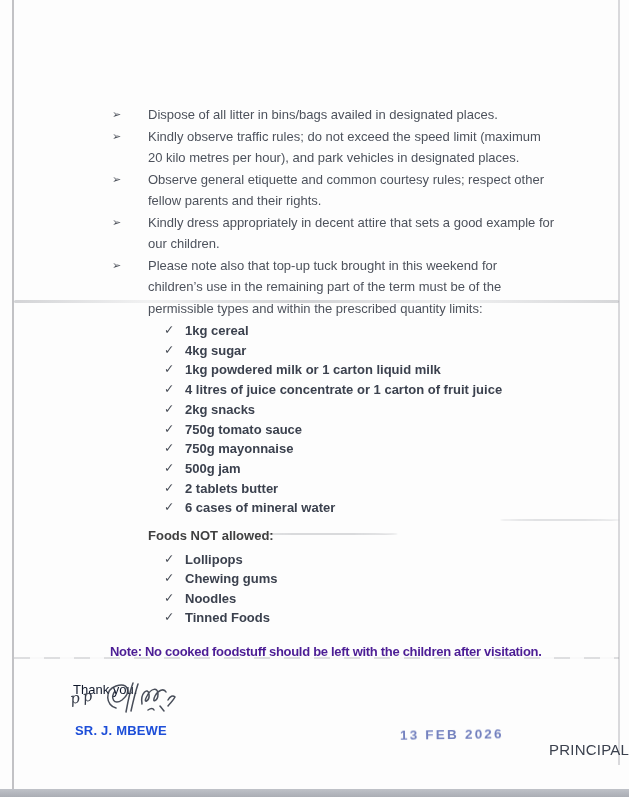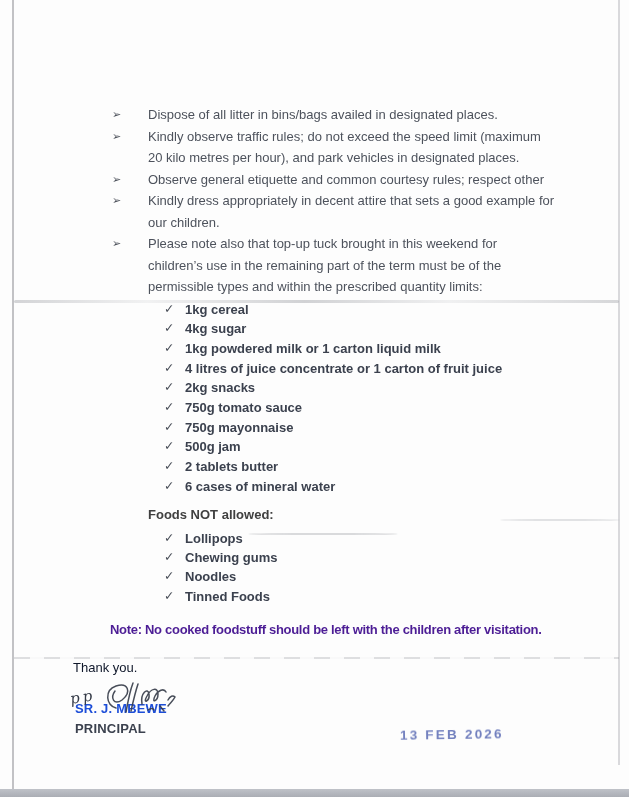--- a/index.html
+++ b/index.html
@@ -40,21 +40,21 @@
   .allowed .check{width:21px;flex:0 0 21px;font-size:12.5px;}
   .not-allowed{margin:5px 0 0 164px;line-height:19.4px;}
   .not-allowed .check{width:21px;flex:0 0 21px;font-size:12.5px;}
 
   .foods-heading{margin:8px 0 0 148px;font-weight:700;color:#404040;font-size:13px;line-height:19px;}
 
   .note{margin:14px 0 0 110px;font-weight:700;color:#4c1d95;font-size:13px;letter-spacing:-0.3px;line-height:19px;white-space:nowrap;}
 
   .closing{margin:19px 0 2px 73px;color:#0f172a;font-size:13px;line-height:19px;}
   .signer-name{margin:22px 0 0 75px;font-weight:700;color:#1d4ed8;font-size:13px;line-height:19.5px;letter-spacing:.2px;}
-  .signer-title{margin:0 0 0 75px;font-weight:700;color:#3b414e;font-size:13px;line-height:19.5px;letter-spacing:.2px;}
+  .signer-title{margin:0 0 0 75px;font-weight:400;color:#3b414e;font-size:15px;line-height:19.5px;letter-spacing:.2px;text-align:right;}
 
   
   .pp{position:absolute;left:70px;top:688px;font-family:"DejaVu Serif",serif;font-style:italic;font-size:15px;color:#343a47;transform:rotate(-10deg);letter-spacing:3px;}
   .sig-svg{position:absolute;left:88px;top:678px;}
 
   
   .stamp{position:absolute;left:400px;top:727px;font-weight:700;font-size:13.5px;letter-spacing:2.2px;
     transform:rotate(-0.8deg);opacity:.88;filter:blur(.3px);white-space:nowrap;}
 </style>
 </head>
@@ -83,20 +83,21 @@
         <span class="bullet">➢</span>
         <span class="rule-lines">
           <div>Kindly observe traffic rules; do not exceed the speed limit (maximum</div>
           <div>20 kilo metres per hour), and park vehicles in designated places.</div>
         </span>
       </li>
       <li>
         <span class="bullet">➢</span>
         <span class="rule-lines">
           <div>Observe general etiquette and common courtesy rules; respect other</div>
+          <div>fellow parents and their rights.</div>
         </span>
       </li>
       <li>
         <span class="bullet">➢</span>
         <span class="rule-lines">
           <div>Kindly dress appropriately in decent attire that sets a good example for</div>
           <div>our children.</div>
         </span>
       </li>
       <li>

